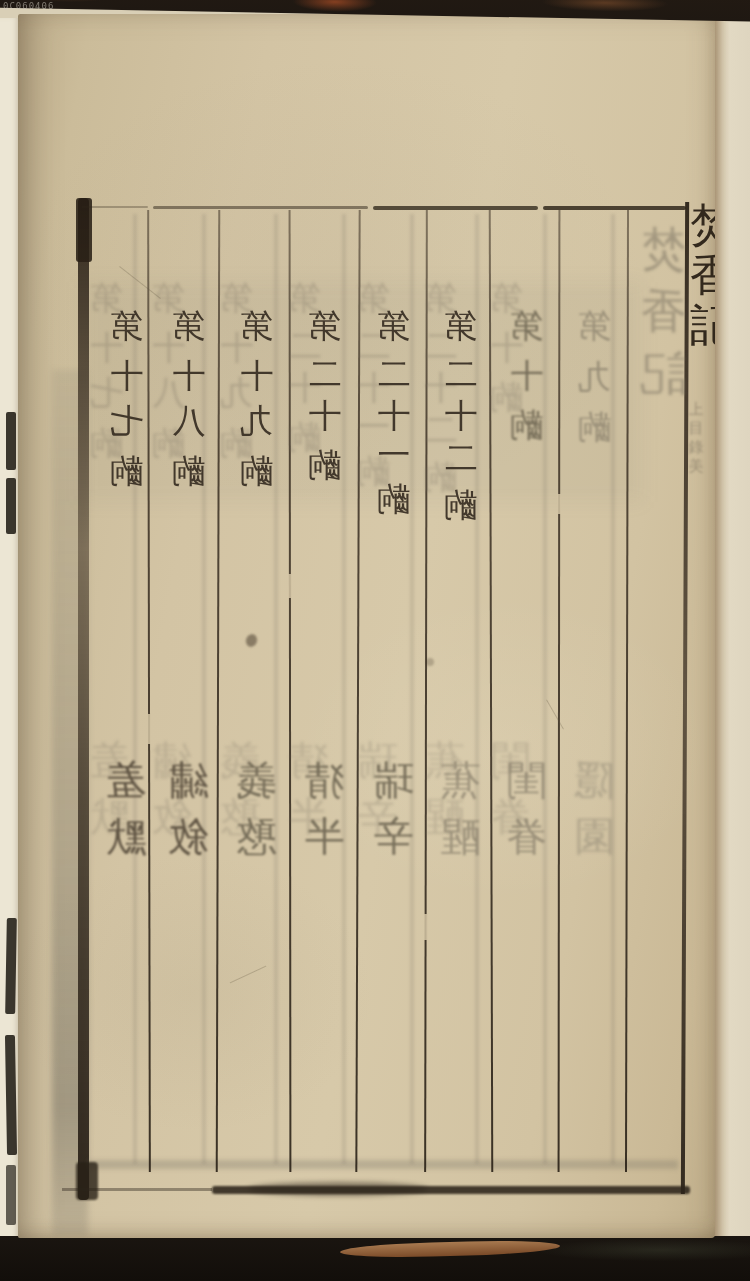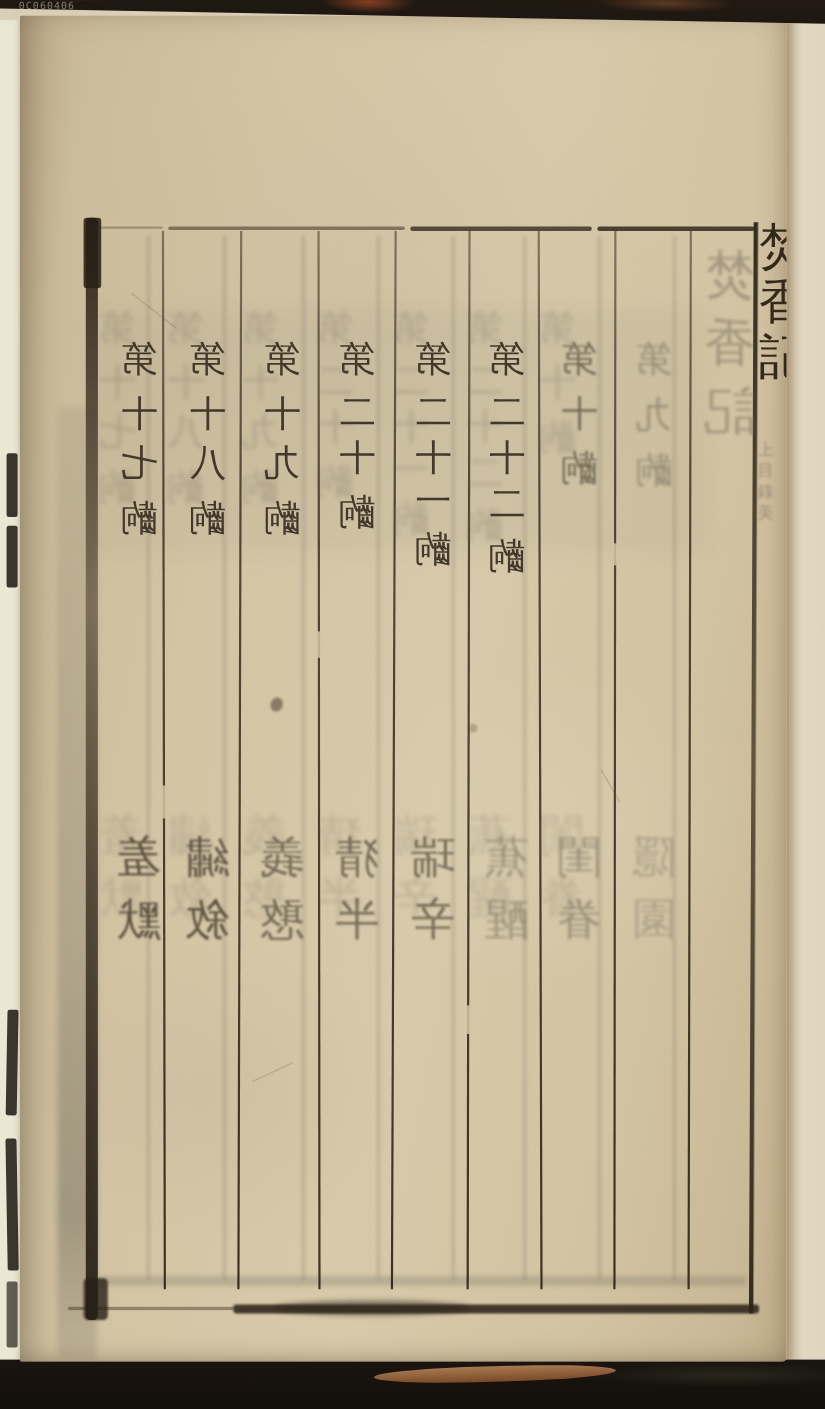--- a/index.html
+++ b/index.html
@@ -7,21 +7,21 @@
        background:#d9cfb6;font-family:"DejaVu Serif", serif;}
   .abs{position:absolute;}
   
   #top-strip{left:-15px;top:-20px;width:790px;height:42px;
     transform-origin:right center;transform:rotate(1.05deg);
     background:
       radial-gradient(60px 14px at 350px 30px, rgba(150,70,35,.85), rgba(150,70,35,0) 70%),
       radial-gradient(90px 12px at 620px 26px, rgba(130,80,45,.6), rgba(130,80,45,0) 70%),
       radial-gradient(70px 10px at 80px 28px, rgba(110,70,40,.45), rgba(110,70,40,0) 70%),
       linear-gradient(#241b13,#1f1812);}
-  #watermark{left:17px;top:1px;font:9px "DejaVu Sans Mono", monospace;
+  #watermark{left:3px;top:1px;font:9px "DejaVu Sans Mono", monospace;
     color:rgba(205,200,190,.55);letter-spacing:1px;z-index:9;}
   #left-backing{left:0;top:18px;width:20px;height:1228px;background:#ece6d4;
     box-shadow:inset -6px 0 6px -4px rgba(140,120,90,.5);}
   .edge-mark{left:6px;width:10px;background:#27221b;border-radius:2px;opacity:.9;}
   #right-strip{left:713px;top:16px;width:37px;height:1224px;
     background:linear-gradient(90deg,#cdbfa0,#e2d9c3 40%,#ded5bf);
     border-left:2px solid rgba(130,100,70,.5);
     box-shadow:inset 8px 0 10px -5px rgba(120,90,60,.55);}
   #bottom-strip{left:0;top:1236px;width:750px;height:45px;
     background:

